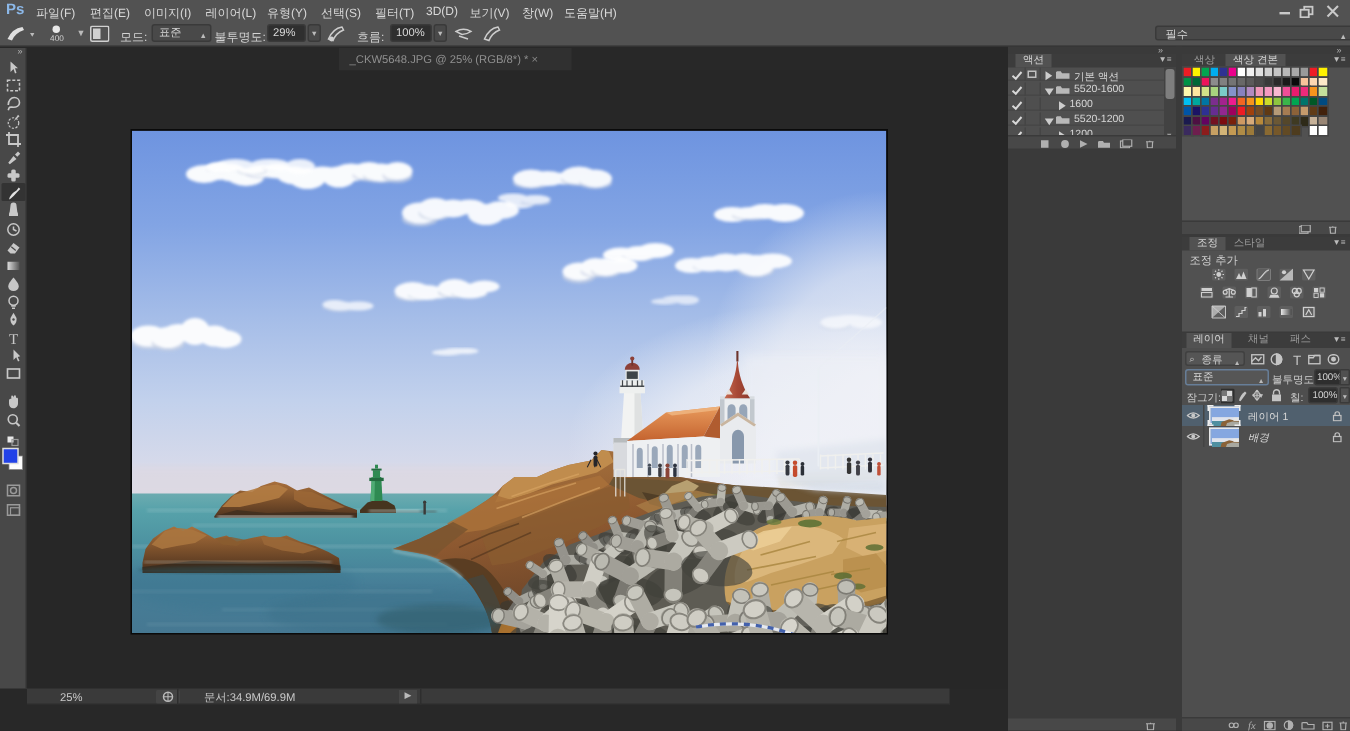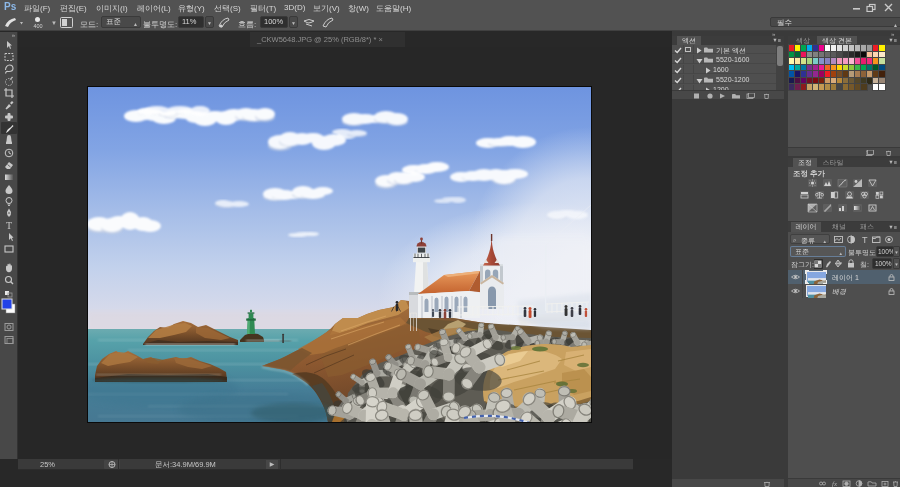--- a/index.html
+++ b/index.html
@@ -43,40 +43,40 @@
 <div class="abs" style="left:0;top:8px;width:20px;text-align:center;color:#cfcfcf;font-size:5.5px;">400</div>
 </div>
 <span class="abs" style="left:51px;top:6px;color:#bbb;font-size:6px;">▼</span>
 <svg class="abs" style="left:60px;top:3px" width="13" height="11" viewBox="0 0 13 11">
 <rect x="0.5" y="0.5" width="12" height="10" rx="1" fill="none" stroke="#d0d0d0"></rect>
 <rect x="2" y="2" width="5" height="7" fill="#d0d0d0"></rect>
 </svg>
 <span class="abs" style="left:80px;top:5px;color:#d4d4d4;font-size:8px;">모드:</span>
 <div class="abs" style="left:101px;top:2px;width:40px;height:12px;background:#494949;border:1px solid #3a3a3a;border-radius:2px;color:#d8d8d8;font-size:7.5px;line-height:10px;padding-left:4px;">표준<span class="abs" style="right:2px;top:2px;font-size:5px;color:#bbb;">▲<br>▼</span></div>
 <span class="abs" style="left:143px;top:5px;color:#d4d4d4;font-size:8px;">불투명도:</span>
-<div class="abs" style="left:178px;top:2px;width:26px;height:12px;background:#2f2f2f;border:1px solid #3a3a3a;border-radius:2px;color:#d8d8d8;font-size:7.5px;line-height:10px;padding-left:3px;">11%</div>
+<div class="abs" style="left:178px;top:2px;width:26px;height:12px;background:#2f2f2f;border:1px solid #3a3a3a;border-radius:2px;color:#d8d8d8;font-size:7.5px;line-height:10px;padding-left:3px;">29%</div>
 <div class="abs" style="left:205px;top:2px;width:9px;height:12px;background:#494949;border:1px solid #3a3a3a;border-radius:2px;color:#bbb;font-size:5px;text-align:center;line-height:12px;">▼</div>
 <svg class="abs" style="left:218px;top:3px" width="12" height="11" viewBox="0 0 12 11">
 <path d="M1,9 Q4,2 10,1 L11,3 Q6,5 4,10 Z" fill="none" stroke="#cccccc" stroke-width="1"></path>
 <circle cx="3" cy="9" r="1.6" fill="#cccccc"></circle>
 </svg>
 <span class="abs" style="left:238px;top:5px;color:#d4d4d4;font-size:8px;">흐름:</span>
 <div class="abs" style="left:260px;top:2px;width:28px;height:12px;background:#2f2f2f;border:1px solid #3a3a3a;border-radius:2px;color:#d8d8d8;font-size:7.5px;line-height:10px;padding-left:3px;">100%</div>
 <div class="abs" style="left:289px;top:2px;width:9px;height:12px;background:#494949;border:1px solid #3a3a3a;border-radius:2px;color:#bbb;font-size:5px;text-align:center;line-height:12px;">▼</div>
 <svg class="abs" style="left:303px;top:3px" width="13" height="11" viewBox="0 0 13 11">
 <path d="M1,4 Q6,1 11,4 Q8,6 5,6 Z" fill="none" stroke="#cccccc" stroke-width="1"></path>
 <path d="M3,7 L9,9" stroke="#cccccc" stroke-width="1"></path>
 </svg>
 <svg class="abs" style="left:322px;top:3px" width="12" height="11" viewBox="0 0 12 11">
 <path d="M1,9 Q4,2 10,1 L11,3 Q6,5 4,10 Z" fill="none" stroke="#cccccc" stroke-width="1"></path>
 </svg>
 <div class="abs" style="left:770px;top:2.5px;width:132px;height:10px;background:#494949;border:1px solid #3a3a3a;border-radius:2px;color:#d8d8d8;font-size:7.5px;line-height:10px;padding-left:6px;">필수<span class="abs" style="right:3px;top:2px;font-size:5px;color:#bbb;">▲<br>▼</span></div>
 </div>
 <div class="abs" style="top:31px;left:0;width:900px;height:16px;background:#282828;">
-<div class="abs" style="left:250px;top:1px;width:155px;height:15px;background:#303030;color:#8f8f8f;font-size:7.5px;line-height:15px;padding-left:7px;">_CKW5648.JPG @ 25% (RGB/8*) * <span style="color:#888;">×</span></div>
+<div class="abs" style="left:226px;top:1px;width:155px;height:15px;background:#303030;color:#8f8f8f;font-size:7.5px;line-height:15px;padding-left:7px;">_CKW5648.JPG @ 25% (RGB/8*) * <span style="color:#888;">×</span></div>
 </div>
 <div class="abs" style="top:32px;left:0;width:18px;height:427px;background:#484848;border-right:1px solid #323232;">
 <div class="abs" style="right:2px;top:0px;color:#b5b5b5;font-size:6px;">»</div>
 <svg class="abs" style="left:0;top:6px" width="18" height="420" viewBox="0 0 18 420">
 <rect x="1" y="84" width="16" height="12" fill="#333333" rx="1"></rect>
 <g transform="translate(9,7)">
           <path d="M-2,-4 L-2,3 L0,1 L1,4 L2,3.5 L1,0.5 L3,0.5 Z" fill="#c8c8c8"></path>
         </g>
 <g transform="translate(9,19)">
           <rect x="-4" y="-3.5" width="8" height="7" fill="none" stroke="#c8c8c8" stroke-width="1" stroke-dasharray="2 1.2"></rect>
@@ -1056,21 +1056,21 @@
 <div class="abs" style="top:459px;left:18px;width:615px;height:11px;background:#3a3a3a;border-bottom:1px solid #2c2c2c;">
 <span class="abs" style="left:22px;top:1px;font-size:7.5px;color:#c8c8c8;">25%</span>
 <div class="abs" style="left:86px;top:1px;width:16px;height:9px;background:#444444;border-radius:1px;">
         <svg width="16" height="9">
           <circle cx="8" cy="4.5" r="3" fill="none" stroke="#bbb" stroke-width="1"></circle>
           <path d="M8,1.5 v6 M5,4.5 h6" stroke="#bbb" stroke-width="0.7"></path>
         </svg>
       </div>
 <div class="abs" style="left:100px;top:0;width:1px;height:11px;background:#2e2e2e;"></div>
 <div class="abs" style="left:262px;top:0;width:1px;height:11px;background:#2e2e2e;"></div>
-<span class="abs" style="left:137px;top:1px;font-size:7.5px;color:#c8c8c8;">문서:34.9M/69.9M</span>
+<span class="abs" style="left:118px;top:1px;font-size:7.5px;color:#c8c8c8;">문서:34.9M/69.9M</span>
 <div class="abs" style="left:248px;top:1px;width:12px;height:9px;background:#474747;color:#bbb;font-size:6px;text-align:center;line-height:9px;">▶</div>
 </div>
 <div class="abs" style="top:31px;left:672px;width:228px;height:456px;background:#3a3a3a;">
 <div class="abs" style="left:100px;top:0px;color:#b0b0b0;font-size:6px;">»</div>
 <div class="abs" style="left:219px;top:0px;color:#b0b0b0;font-size:6px;">»</div>
 <div class="abs" style="left:0;top:5px;width:112px;height:61px;background:#4f4f4f;">
 <div class="abs" style="left:0;top:0;width:112px;height:9px;background:#3c3c3c;">
 <div class="abs" style="left:5px;top:0;width:24px;height:9px;background:#525252;color:#d4d4d4;font-size:7px;line-height:9px;text-align:center;">액션</div>
 <div class="abs" style="right:3px;top:1px;color:#bbb;font-size:5.5px;">▼≡</div>
 </div>
@@ -1286,21 +1286,21 @@
             <path d="M20,1.5 h5 M20.7,1.5 L21,5.5 L24.2,5.5 L24.4,1.5 M22.5,0.8 v0.7" stroke="#b0b0b0" stroke-width="0.8" fill="none"></path>
           </svg>
 </div>
 </div>
 <div class="abs" style="left:116px;top:127px;width:112px;height:63px;background:#515151;">
 <div class="abs" style="left:0;top:0;width:112px;height:9px;background:#3c3c3c;">
 <div class="abs" style="left:5px;top:0;width:24px;height:9px;background:#525252;color:#d4d4d4;font-size:7px;line-height:9px;text-align:center;">조정</div>
 <div class="abs" style="left:31px;top:0;width:28px;height:9px;color:#9c9c9c;font-size:7px;line-height:9px;text-align:center;">스타일</div>
 <div class="abs" style="right:3px;top:1px;color:#bbb;font-size:5.5px;">▼≡</div>
 </div>
-<div class="abs" style="left:5px;top:11px;color:#cfcfcf;font-size:7.5px;font-weight:bold;">조정 추가</div>
+<div class="abs" style="left:5px;top:11px;color:#cfcfcf;font-size:7.5px;">조정 추가</div>
 <svg class="abs" style="left:8px;top:21px" width="98" height="38" viewBox="0 0 98 38">
           <g transform="translate(12,0)">
             <rect x="0" y="0" width="9" height="8" rx="1" fill="#5e5e5e"></rect>
             <circle cx="4.5" cy="4" r="1.6" fill="#cfcfcf"></circle>
             <g stroke="#cfcfcf" stroke-width="0.8" fill="none">
               <path d="M4.5,0.5 v1 M4.5,6.5 v1 M1,4 h1 M7,4 h1 M2,1.5 l0.7,0.7 M6.3,5.8 l0.7,0.7 M7,1.5 l-0.7,0.7 M2.7,5.8 l-0.7,0.7"></path>
             </g>
           </g>
           <g transform="translate(27,0)">
             <rect x="0" y="0" width="9" height="8" rx="1" fill="#5e5e5e"></rect>

